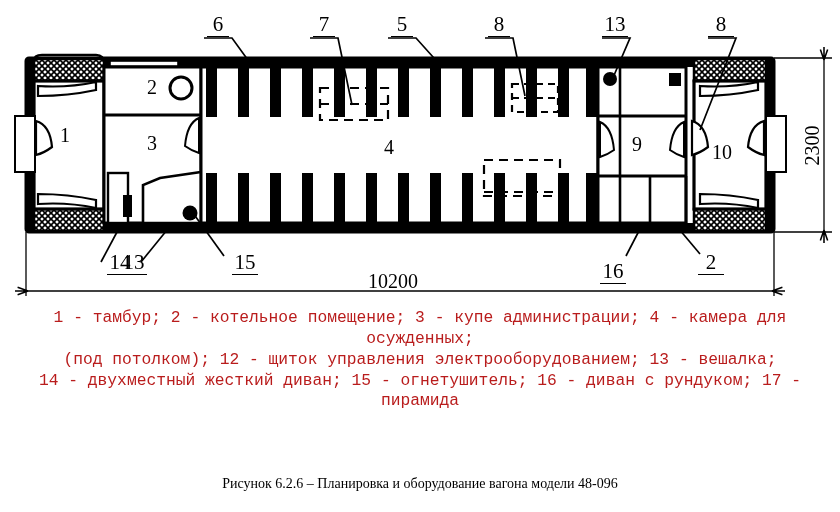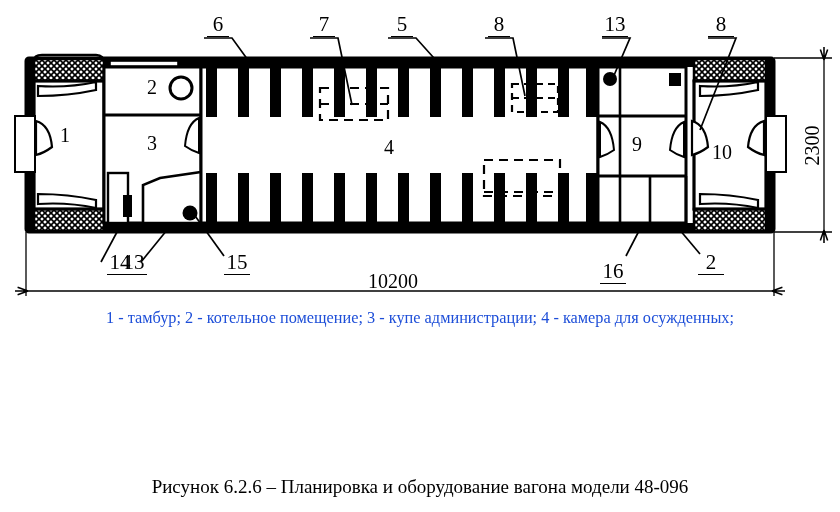--- a/index.html
+++ b/index.html
@@ -12,27 +12,27 @@
            text-align:center;line-height:1;}
   .callout.ul{border-bottom:1.6px solid #000;padding-bottom:1px;}
 
   .roomnum{position:absolute;font-size:20px;font-family:"Liberation Serif",serif;color:#000;}
 
   .dimtxt{position:absolute;font-size:20px;font-family:"Liberation Serif",serif;color:#000;}
   .dimtxt.vert{transform:rotate(-90deg);transform-origin:50% 50%;}
 
   #legend{position:absolute;left:8px;top:308px;width:824px;
           font-size:16.3px;line-height:1.28;text-align:center;
-          font-family:Liberation Serif, serif;color:#1d4ed8;}
+          font-family:Liberation Mono, monospace;color:#b91c1c;}
   #legend p{margin:0;}
   #legend .l1,#legend .l2,#legend .l3{text-align:center;}
   #legend .l4{text-align:center;}
 
   #figcap{position:absolute;left:0;top:476px;width:840px;text-align:center;
-          font-size:19px;font-family:"Liberation Serif",serif;color:#000;}
+          font-size:14px;font-family:"Liberation Serif",serif;color:#000;}
 </style>
 </head>
 <body>
 
 <div id="stage">
 
   <div class="svgwrap">
   <svg width="840" height="300" viewBox="0 0 840 300" xmlns="http://www.w3.org/2000/svg">
     <defs>
       <pattern id="hatch" width="6" height="6" patternUnits="userSpaceOnUse">
@@ -214,26 +214,28 @@
 
   <div class="callout ul" style="left:207px; top:14px; width:22px;">6</div>
   <div class="callout ul" style="left:313px; top:14px; width:22px;">7</div>
   <div class="callout ul" style="left:391px; top:14px; width:22px;">5</div>
   <div class="callout ul" style="left:488px; top:14px; width:22px;">8</div>
   <div class="callout ul" style="left:602px; top:14px; width:26px;">13</div>
   <div class="callout ul" style="left:708px; top:14px; width:26px;">8</div>
 
   <div class="callout ul" style="left:73px;  top:252px; width:26px;margin-left:48px;">13</div>
   <div class="callout ul" style="left:107px; top:252px; width:26px;">14</div>
-  <div class="callout ul" style="left:224px; top:252px; width:26px;">15</div>
+  <div class="callout ul" style="left:232px; top:252px; width:26px;">15</div>
   <div class="callout ul" style="left:600px; top:252px; width:26px;margin-top:9px;">16</div>
   <div class="callout ul" style="left:698px; top:252px; width:26px;">2</div>
 
   <div class="dimtxt" style="left:368px; top:270px;">10200</div>
   <div class="dimtxt vert" style="left:782px; top:134px; width:60px; text-align:center;">2300</div>
 
   <div id="legend">
     <p class="l1">1 - тамбур; 2 - котельное помещение; 3 - купе администрации; 4 - камера для осужденных;</p>
+    <p class="l4">(под потолком); 12 - щиток управления электрооборудованием; 13 - вешалка;</p>
+    <p class="l4">14 - двухместный жесткий диван; 15 - огнетушитель; 16 - диван с рундуком; 17 - пирамида</p>
   </div>
 
   <div id="figcap">Рисунок 6.2.6 – Планировка и оборудование вагона модели 48-096</div>
 
 </div>
 
 </body></html>

